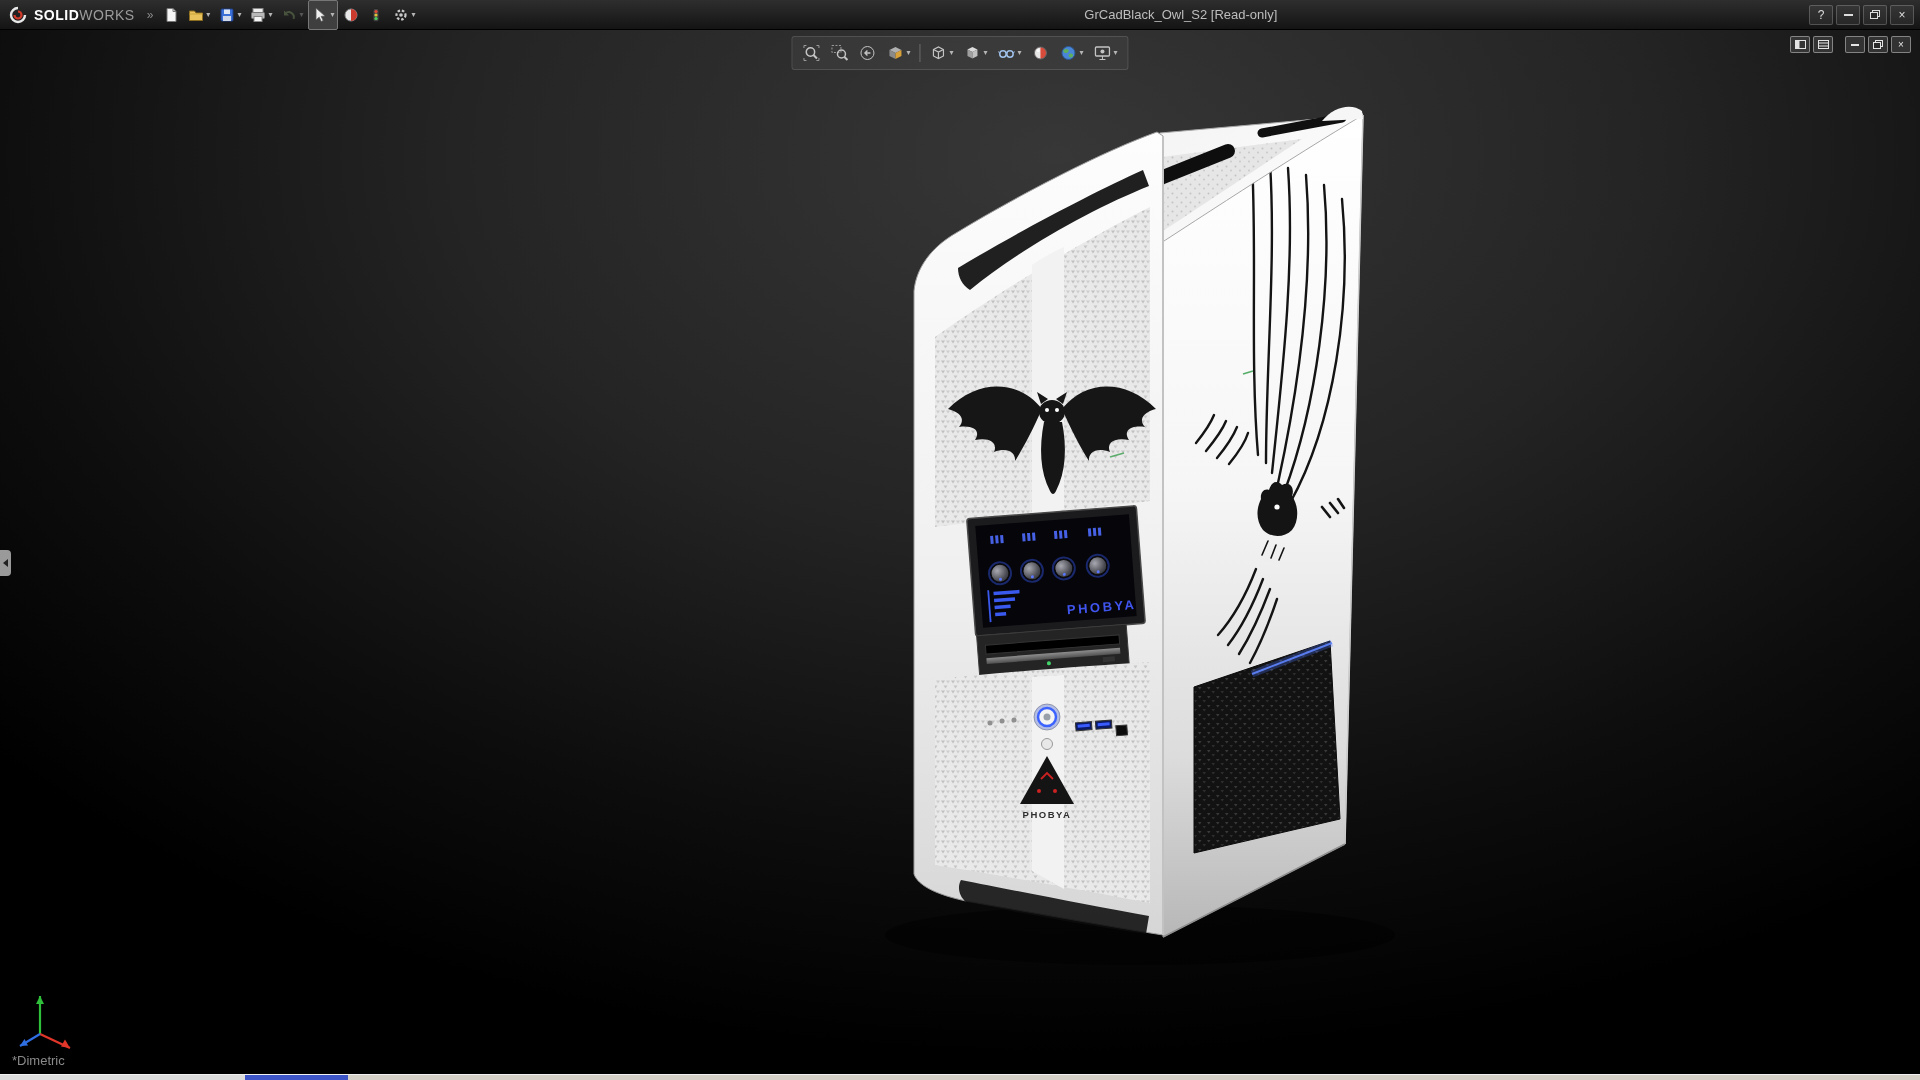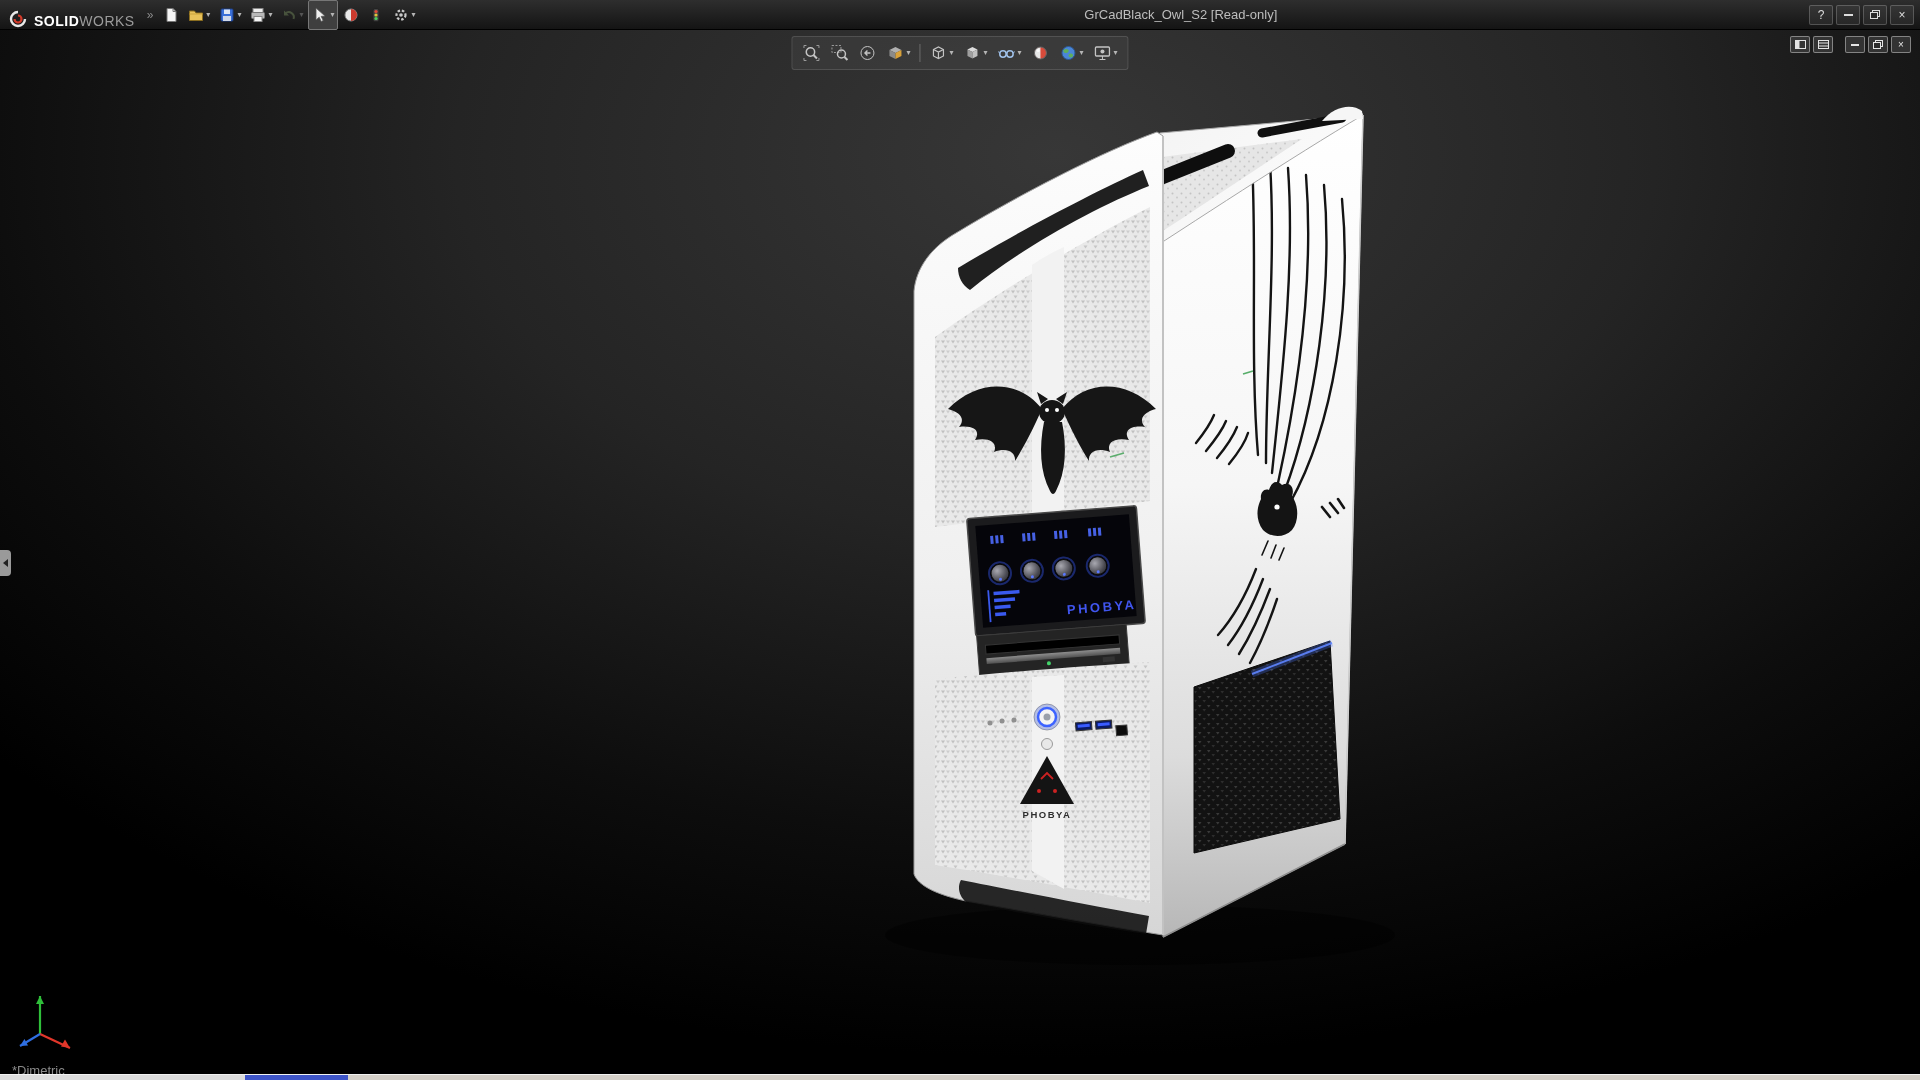--- a/index.html
+++ b/index.html
@@ -3,21 +3,21 @@
 <meta charset="utf-8">
 <style>
   html,body{margin:0;padding:0;}
   body{width:1920px;height:1080px;overflow:hidden;background:#000;
        font-family:"Liberation Sans","DejaVu Sans",sans-serif;position:relative;}
 
   
   .titlebar{position:absolute;top:0;left:0;width:1920px;height:29px;
     background:linear-gradient(#2e2e2e,#141414);border-bottom:1px solid #000;
     display:flex;align-items:center;z-index:50;}
-  .brand{display:flex;align-items:flex-end;gap:6px;padding:0 8px;height:100%;}
+  .brand{display:flex;align-items:center;gap:6px;padding:0 8px;height:100%;}
   .brand-name{font-size:14px;color:#fff;font-weight:bold;letter-spacing:.5px;white-space:nowrap;}
   .brand-name .light{color:#9b9b9b;font-weight:normal;}
   .overflow{color:#8a8a8a;font-size:12px;margin:0 4px;}
   .tbar{display:flex;align-items:center;gap:1px;margin-left:2px;}
   .tbtn{display:flex;align-items:center;height:24px;padding:2px 3px;border:1px solid transparent;border-radius:2px;}
   .tbtn.pressed{background:#3f3f3f;border-color:#777;}
   .tbtn.disabled{opacity:.35;}
   .caret{font-size:8px;color:#b5b5b5;margin-left:2px;line-height:1;}
   .title-center{position:absolute;left:59%;transform:translateX(-50%);color:#bdbdbd;font-size:13px;pointer-events:none;white-space:nowrap;margin-left:48px;}
   .winctl{margin-left:auto;display:flex;align-items:center;gap:3px;padding-right:6px;}
@@ -51,21 +51,21 @@
   .mdibtn .glyph-min{width:8px;height:2px;background:#e4e4e4;}
   .mdibtn .glyph-restore .b,.mdibtn .glyph-restore .f{border-color:#e4e4e4;}
 
   
   .fm-tab{position:absolute;left:0;top:521px;width:11px;height:26px;
     background:#9a9a9a;border-radius:0 4px 4px 0;display:flex;align-items:center;justify-content:center;z-index:10;}
   .fm-tab .tri{width:0;height:0;border-top:4px solid transparent;border-bottom:4px solid transparent;border-right:5px solid #222;}
 
   
   .triad{position:absolute;left:8px;bottom:24px;z-index:5;}
-  .orient-label{position:absolute;left:12px;bottom:2px;color:#8a8a8a;font-size:13px;z-index:5;margin-top:40px;}
+  .orient-label{position:absolute;left:12px;bottom:12px;color:#8a8a8a;font-size:13px;z-index:5;margin-top:40px;}
 
   
   .taskbar{position:absolute;left:0;bottom:0;width:1920px;height:5px;display:flex;z-index:60;border-top:1px solid #f2f2f2;}
 </style>
 </head>
 <body>
 
 <div class="titlebar">
   <div class="brand">
     <svg width="20" height="20">

